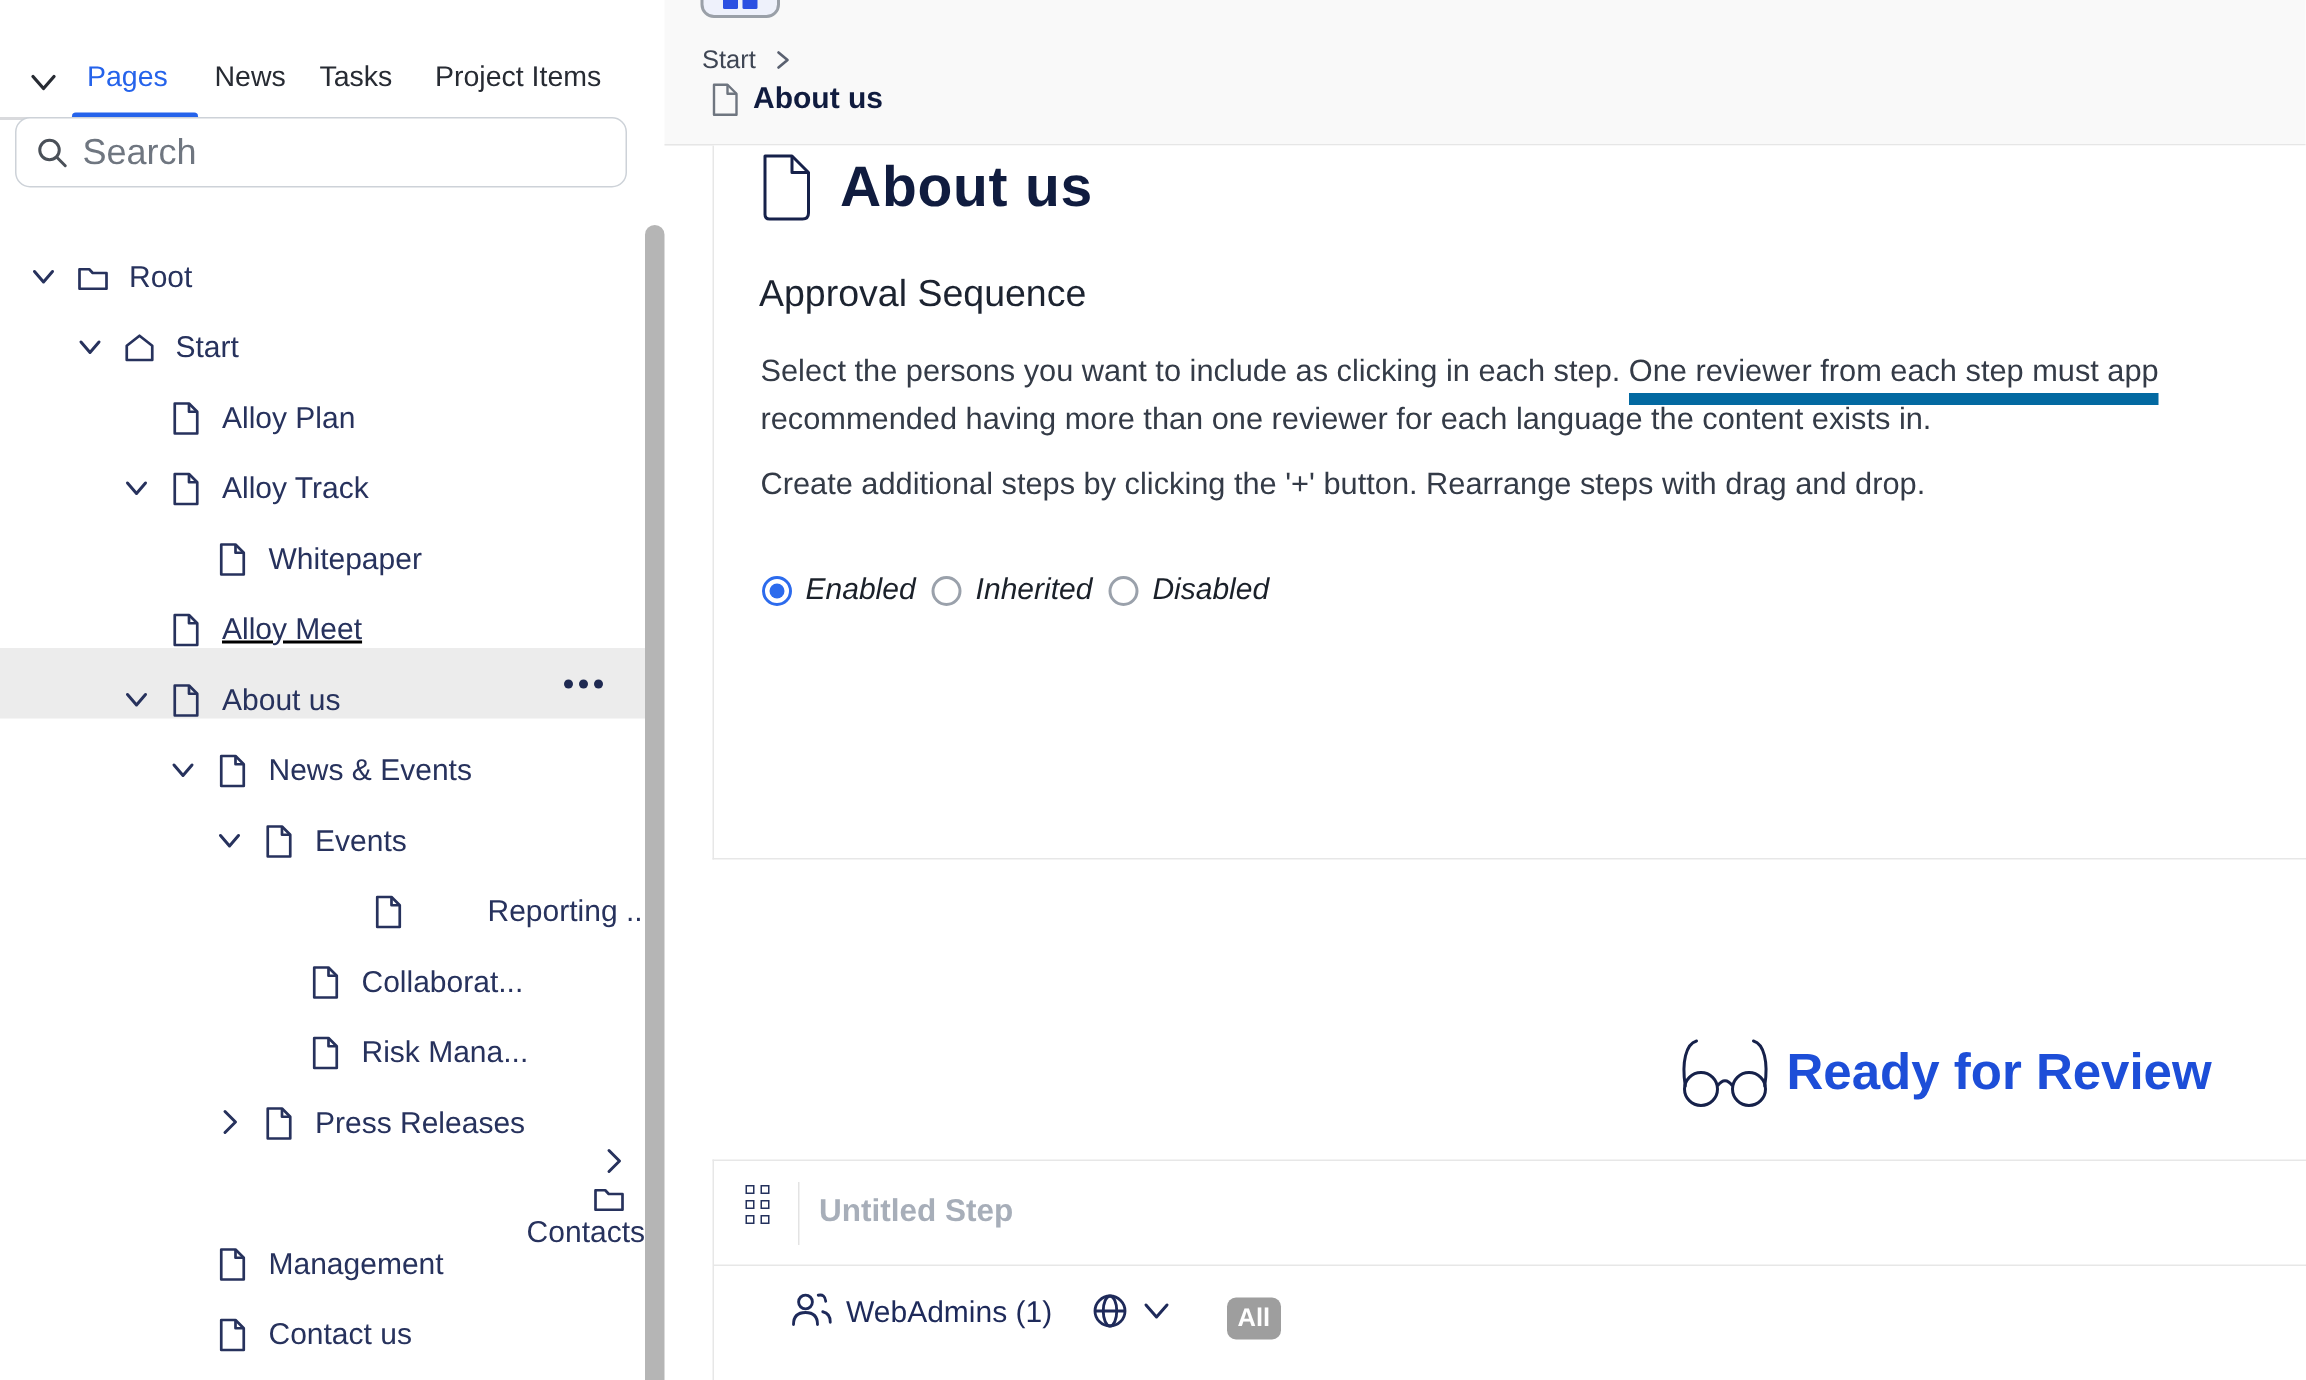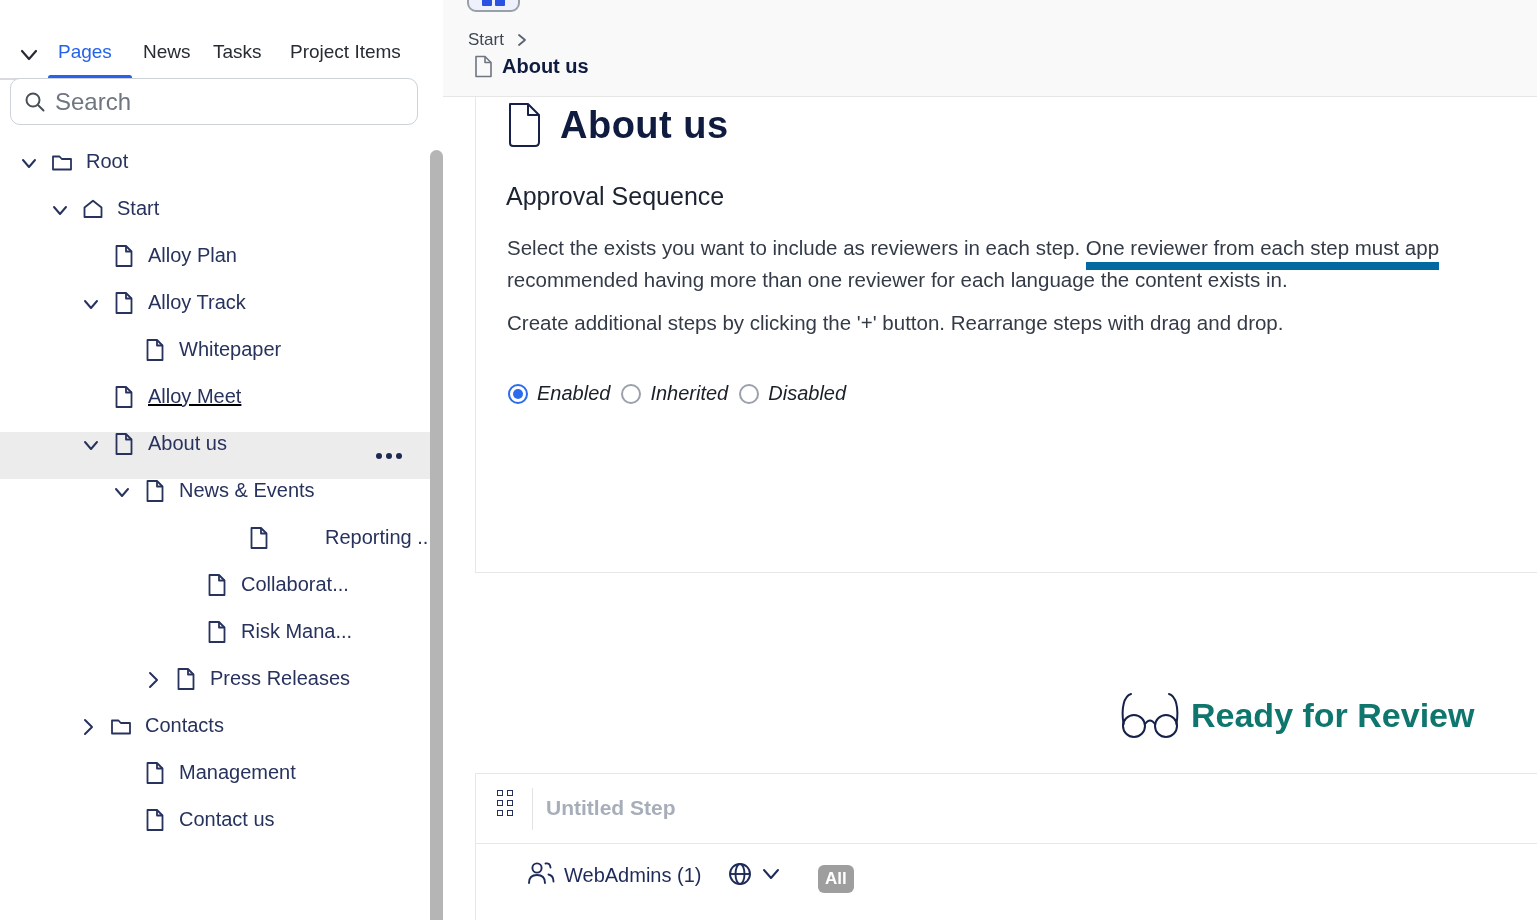--- a/index.html
+++ b/index.html
@@ -15,21 +15,21 @@
   #tab-underline { position:absolute; left:48px; top:47px; width:84px; height:5px; background:#2563eb; border-radius:3px; }
   #side-top-rule { position:absolute; left:0; top:50px; width:48px; height:2px; background:#d9dadd; }
 
   #search-box { position:absolute; left:10px; top:78px; width:408px; height:47px; border:1px solid #cdd2d8;
                 border-radius:10px; background:#fff; display:flex; align-items:center; padding-left:12px; }
   #search-input { border:none; outline:none; font-size:24px; color:#3c424c; width:330px; margin-left:8px;
                   font-family:"Liberation Sans", sans-serif; background:transparent; }
   #search-input::placeholder { color:#6f7680; opacity:1; }
 
   #tree { position:absolute; left:0; top:150px; width:430px; }
-  .trow { position:relative; height:47px; display:flex; align-items:flex-start; cursor:pointer; }
+  .trow { position:relative; height:47px; display:flex; align-items:flex-end; cursor:pointer; }
   .trow.selected { background:#ececec; }
   .chev { width:26px; height:26px; margin-right:8px; flex:0 0 26px; display:flex; align-items:center; justify-content:center; }
   .ticon { width:24px; height:24px; margin-right:12px; flex:0 0 24px; display:flex; align-items:center; justify-content:center; }
   .tlabel { font-size:20px; color:#27325d; white-space:nowrap; }
   .tmenu { position:absolute; right:28px; top:50%; transform:translateY(-50%); display:flex; gap:4px; }
   .tmenu i { width:6px; height:6px; border-radius:50%; background:#1f2a52; display:block; }
   #side-scrollbar { position:absolute; left:430px; top:150px; width:13px; height:780px;
                     background:#b5b5b5; border-radius:7px 7px 0 0; }
 
   
@@ -57,21 +57,21 @@
   .hl-underline { border-bottom:8px solid #0369a1; padding-bottom:3px; }
   #radio-row { position:absolute; left:32px; top:285px; display:flex; align-items:center; gap:11px; }
   .radio { display:flex; align-items:center; gap:9px; cursor:pointer;font-style:italic; }
   .rb { width:20px; height:20px; border-radius:50%; border:2px solid #9aa1ab; background:#fff;
         display:inline-flex; align-items:center; justify-content:center; }
   .radio.checked .rb { border-color:#2c6bed; }
   .radio.checked .rb::after { content:""; width:10px; height:10px; border-radius:50%; background:#2c6bed; }
   .rl { font-size:20px; color:#1a2029; }
 
   #ready-row { position:absolute; left:675px; top:688px; display:flex; align-items:center; gap:9px; }
-  #ready-label { font-size:34px; font-weight:800; color:#0f766e; white-space:nowrap; }
+  #ready-label { font-size:34px; font-weight:800; color:#1d4ed8; white-space:nowrap; }
 
   #card2 { position:absolute; left:32px; top:773px; width:1080px; height:147px; background:#fff;
            border-left:1px solid #e7e7e7; border-top:1px solid #e7e7e7; overflow:hidden; }
   #step-row1 { position:absolute; left:0; top:0; width:1080px; height:70px; border-bottom:1px solid #e7e7e7; }
   #drag-handle { position:absolute; left:21px; top:16px; display:grid; grid-template-columns:6px 6px;
                  grid-auto-rows:6px; gap:4px 4px; cursor:grab; }
   #drag-handle i { width:6px; height:6px; border:1.6px solid #23305c; display:block; }
   #step-divider { position:absolute; left:56px; top:14px; width:1px; height:42px; background:#e3e3e3; }
   #step-title { position:absolute; left:70px; top:22px; font-size:21px; font-weight:bold; color:#a7aeb9; }
   #step-row2 { position:absolute; left:0; top:70px; width:1080px; height:67px; }
@@ -209,20 +209,34 @@
           </svg>
         </span>
         <span class="ticon">
           <svg width="22" height="24" viewBox="0 0 22 24">
             <path d="M3.5 2 H13 L18.5 7.5 V22 H3.5 Z" fill="none" stroke="#27325d" stroke-width="1.8" stroke-linejoin="round"></path>
             <path d="M13 2 V7.5 H18.5" fill="none" stroke="#27325d" stroke-width="1.8" stroke-linejoin="round"></path>
           </svg>
         </span>
         <span class="tlabel">News &amp; Events</span>
       </div>
+      <div class="trow" style="padding-left: 140px;">
+        <span class="chev">
+          <svg width="26" height="26" viewBox="0 0 26 26">
+            <polyline points="7,10 13,17 19,10" fill="none" stroke="#27325d" stroke-width="2" stroke-linecap="round" stroke-linejoin="round"></polyline>
+          </svg>
+        </span>
+        <span class="ticon">
+          <svg width="22" height="24" viewBox="0 0 22 24">
+            <path d="M3.5 2 H13 L18.5 7.5 V22 H3.5 Z" fill="none" stroke="#27325d" stroke-width="1.8" stroke-linejoin="round"></path>
+            <path d="M13 2 V7.5 H18.5" fill="none" stroke="#27325d" stroke-width="1.8" stroke-linejoin="round"></path>
+          </svg>
+        </span>
+        <span class="tlabel">Events</span>
+      </div>
       <div class="trow" style="padding-left: 171px; gap: 42px;">
         <span class="chev"></span>
         <span class="ticon">
           <svg width="22" height="24" viewBox="0 0 22 24">
             <path d="M3.5 2 H13 L18.5 7.5 V22 H3.5 Z" fill="none" stroke="#27325d" stroke-width="1.8" stroke-linejoin="round"></path>
             <path d="M13 2 V7.5 H18.5" fill="none" stroke="#27325d" stroke-width="1.8" stroke-linejoin="round"></path>
           </svg>
         </span>
         <span class="tlabel">Reporting ...</span>
       </div>
@@ -253,21 +267,21 @@
           </svg>
         </span>
         <span class="ticon">
           <svg width="22" height="24" viewBox="0 0 22 24">
             <path d="M3.5 2 H13 L18.5 7.5 V22 H3.5 Z" fill="none" stroke="#27325d" stroke-width="1.8" stroke-linejoin="round"></path>
             <path d="M13 2 V7.5 H18.5" fill="none" stroke="#27325d" stroke-width="1.8" stroke-linejoin="round"></path>
           </svg>
         </span>
         <span class="tlabel">Press Releases</span>
       </div>
-      <div class="trow" style="padding-left: 75px;">
+      <div class="trow" style="padding-left: 104px; flex-direction: column;">
         <span class="chev">
           <svg width="26" height="26" viewBox="0 0 26 26">
             <polyline points="10,6 17,13 10,20" fill="none" stroke="#27325d" stroke-width="2" stroke-linecap="round" stroke-linejoin="round"></polyline>
           </svg>
         </span>
         <span class="ticon">
           <svg width="24" height="24" viewBox="0 0 24 24">
             <path d="M3 6.5 H9.5 L11.8 9 H21 V19.5 H3 Z" fill="none" stroke="#27325d" stroke-width="1.8" stroke-linejoin="round"></path>
           </svg>
         </span>
@@ -327,21 +341,21 @@
     <span id="page-icon-big">
       <svg width="36" height="46" viewBox="0 0 36 46">
           <path d="M4 2 H22 L33 13 V40 Q33 44 29 44 H7 Q4 44 4 41 Z" fill="none" stroke="#16214a" stroke-width="2" stroke-linejoin="round"></path>
           <path d="M22 2 V13 H33" fill="none" stroke="#16214a" stroke-width="2" stroke-linejoin="round"></path>
         </svg>
     </span>
     <div id="page-title">About us</div>
     <div id="section-heading">Approval Sequence</div>
 
     <div id="intro-line1" class="para">
-      <span>Select the exists you want to include as reviewers in each step. </span><span class="hl-underline">One reviewer from each step must app</span>
+      <span>Select the persons you want to include as clicking in each step. </span><span class="hl-underline">One reviewer from each step must app</span>
     </div>
     <div id="intro-line2" class="para">recommended having more than one reviewer for each language the content exists in.</div>
     <div id="intro-para2" class="para">Create additional steps by clicking the '+' button. Rearrange steps with drag and drop.</div>
 
     <div id="radio-row">
       <label class="radio checked">
         <span class="rb"></span>
         <span class="rl">Enabled</span>
       </label>
       <label class="radio">

